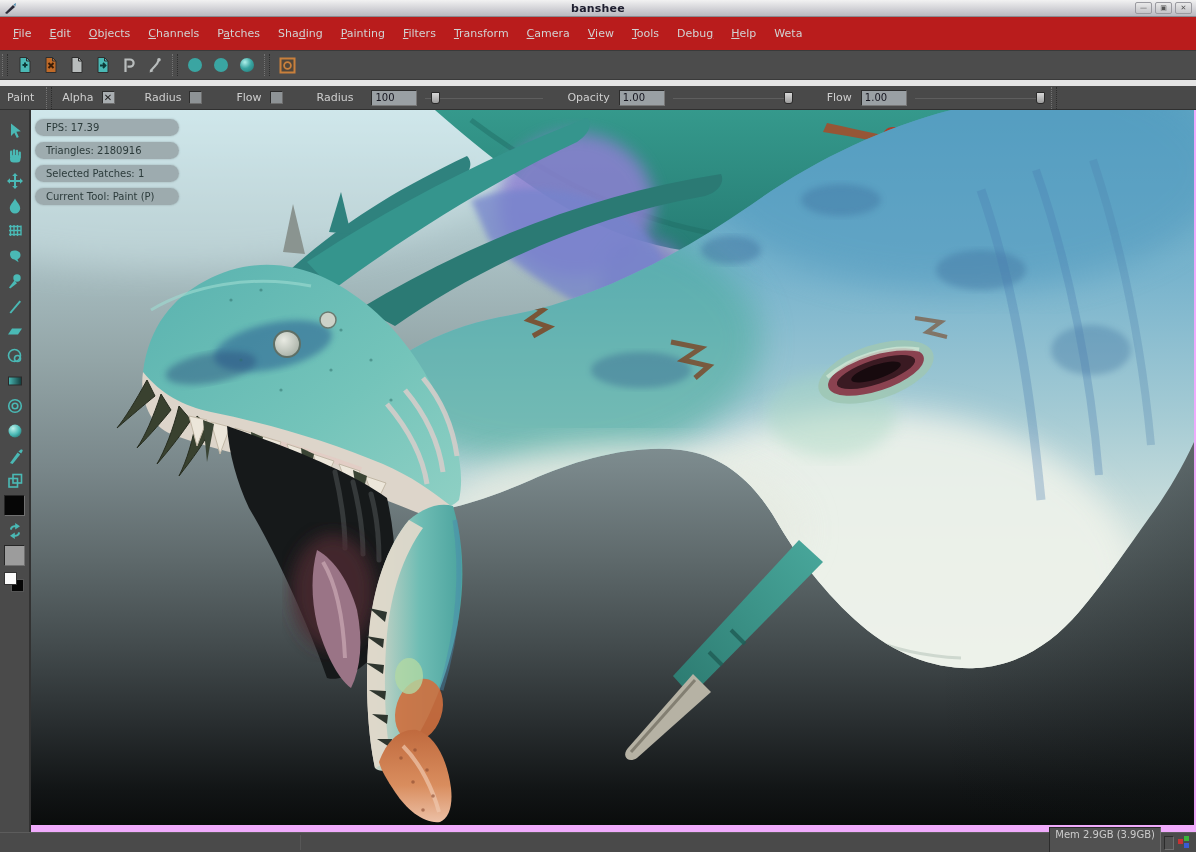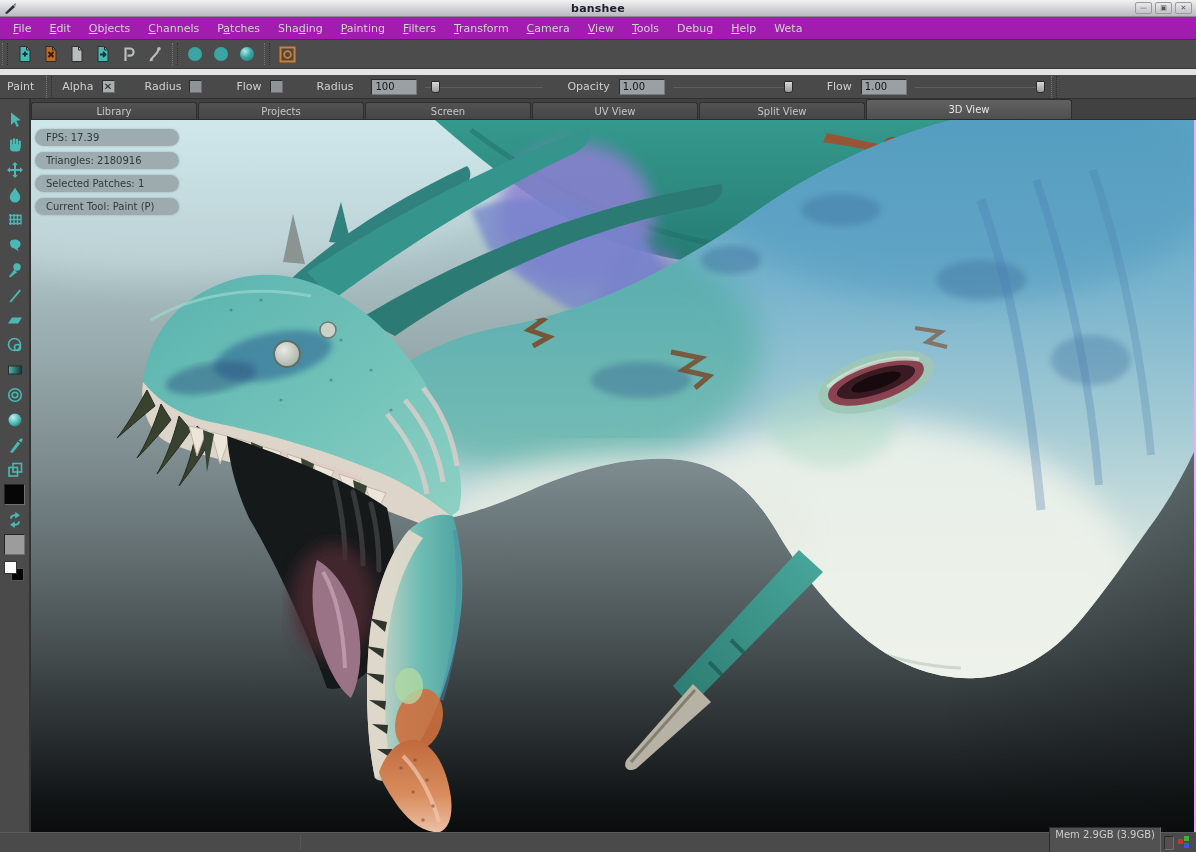--- a/index.html
+++ b/index.html
@@ -12,21 +12,21 @@
     border-bottom:1px solid #8a8a90; display:flex; align-items:center; position:relative; }
   .title-icon { width:16px; height:13px; margin-left:3px; }
   .title-text { position:absolute; left:0; right:0; text-align:center; font-size:11px;
     font-weight:bold; color:#1d1d2e; letter-spacing:.2px; }
   .winbtns { margin-left:auto; display:flex; gap:3px; margin-right:4px; position:relative; }
   .winbtn { width:17px; height:12px; background:linear-gradient(#e9e9e9,#c4c4c8);
     border:1px solid #9a9aa0; border-radius:2px; font-size:7px; line-height:10px;
     text-align:center; color:#555; }
 
   
-  .menubar { height:23px; background:#a21caf; border-bottom:1px solid #3a3a3a;
+  .menubar { height:34px; background:#b91c1c; border-bottom:1px solid #3a3a3a;
     display:flex; align-items:center; padding-left:4px; }
   .menu-item { color:#d2d2d2; font-size:11px; padding:2px 9px; white-space:nowrap; }
   .menu-item u { text-decoration:underline; }
 
   
   .toolbar { height:29px; background:#4c4c4c; border-bottom:1px solid #3a3a3a;
     display:flex; align-items:center; padding-left:2px; }
   .tb-group { display:flex; align-items:center; gap:4px; padding:0 6px; }
   .tb-btn { width:22px; height:22px; display:flex; align-items:center; justify-content:center;
     border-radius:2px; }
@@ -370,28 +370,20 @@
           </svg>
         </div>
         <div class="swatch" style="background: rgb(156, 156, 156);"></div>
         <div class="fgbg">
           <span class="bg"></span>
           <span class="fg"></span>
         </div>
       </div>
 
     <div class="main">
-      <div class="tabbar" id="tabbar">
-          <div class="tab">Library</div>
-          <div class="tab">Projects</div>
-          <div class="tab">Screen</div>
-          <div class="tab">UV View</div>
-          <div class="tab">Split View</div>
-          <div class="tab active">3D View</div>
-        </div>
 
       <div class="viewport">
 
         <svg class="scene" width="1163" height="715" viewBox="0 0 1163 715" preserveAspectRatio="none">
           <defs>
             <linearGradient id="bgGrad" x1="0" y1="0" x2="0" y2="1">
               <stop offset="0" stop-color="#c9e3e8"></stop>
                 <stop offset=".18" stop-color="#adc4c8"></stop>
               <stop offset=".35" stop-color="#93a5a7"></stop>
                 <stop offset=".5" stop-color="#79878a"></stop>

